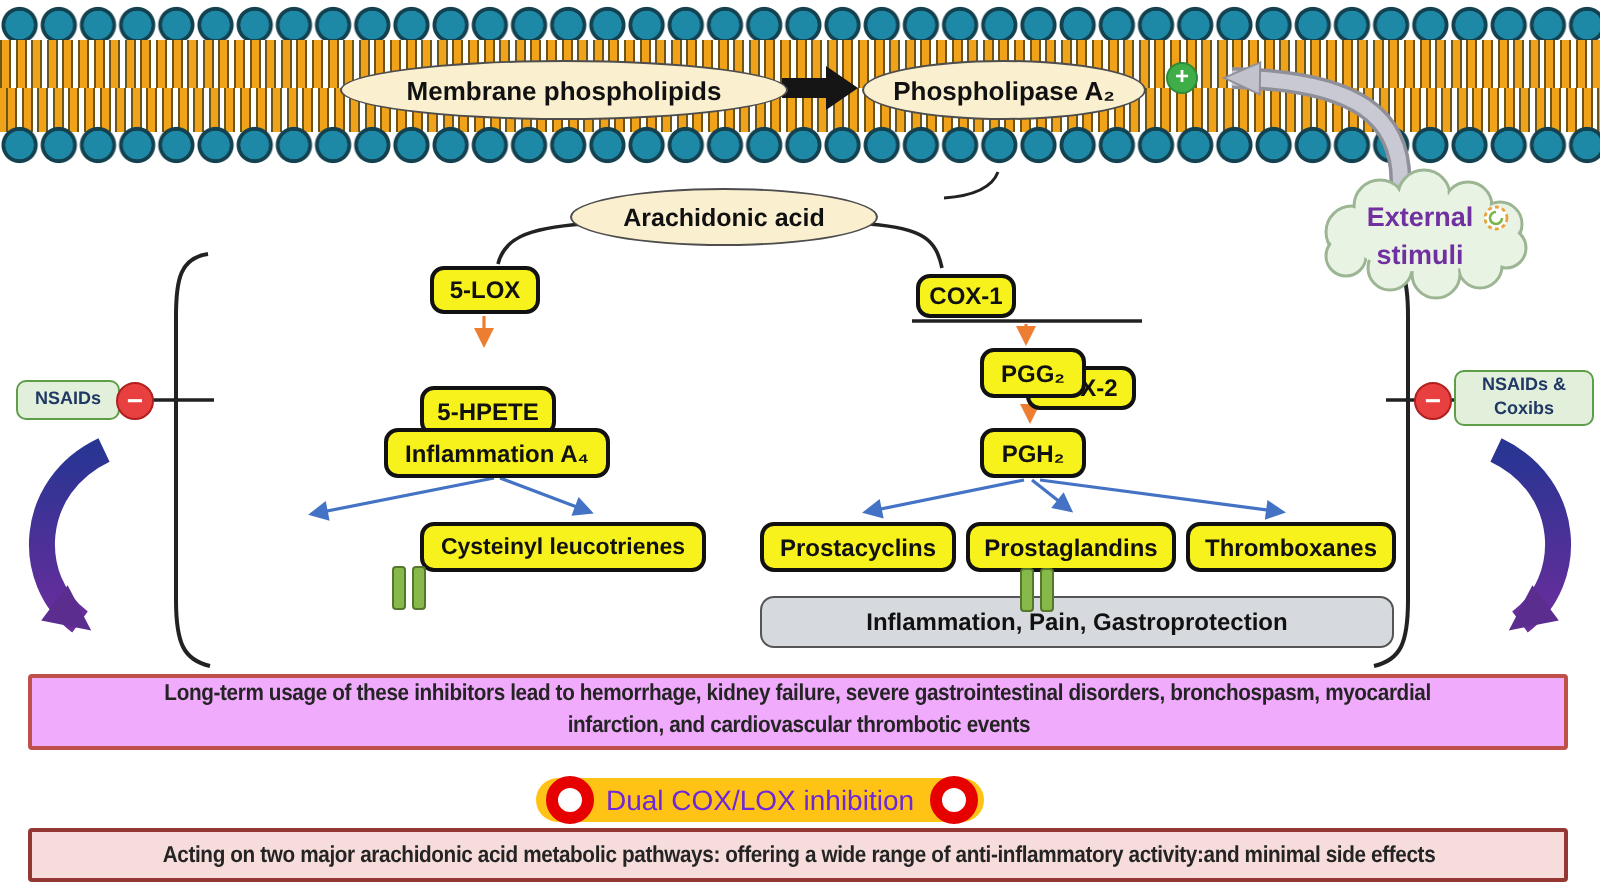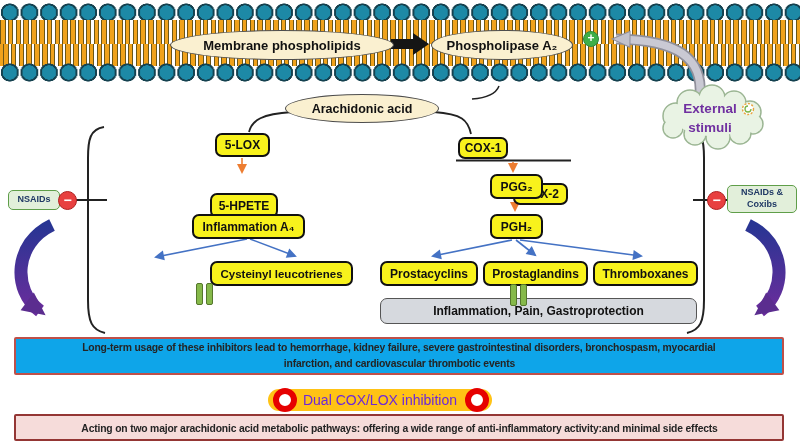--- a/index.html
+++ b/index.html
@@ -32,21 +32,21 @@
   .nsaid{background:#e2efda;border:1.5px solid #5f9e49;border-radius:5px;
     display:flex;flex-direction:column;align-items:center;justify-content:center;
     font-weight:bold;font-size:9px;color:#1f3864;line-height:1.3;z-index:5;box-sizing:border-box;}
   .minus{width:19px;height:19px;border-radius:50%;background:#e84040;border:1px solid #b02020;
     color:#fff;font-weight:bold;font-size:14px;line-height:16px;text-align:center;z-index:6;box-sizing:border-box;}
   .plus{width:16px;height:16px;border-radius:50%;background:#3fae49;border:1.5px solid #2e8b3a;
     color:#fff;font-weight:bold;font-size:12px;line-height:12px;text-align:center;z-index:6;box-sizing:border-box;}
   .bars{display:flex;gap:3px;z-index:5;}
   .bars div{width:5px;height:20px;background:#86b94a;border:1px solid #55772c;border-radius:2px;}
   .cloud-text{z-index:6;text-align:center;font-weight:bold;font-size:13.5px;color:#7030a0;line-height:1.4;}
-  .warnbox{background:#0ea5e9;border:2px solid #bf5049;border-radius:2px;
+  .warnbox{background:#f0abfc;border:2px solid #bf5049;border-radius:2px;
     display:flex;flex-direction:column;align-items:center;justify-content:center;
     font-weight:bold;font-size:11.5px;color:#242424;letter-spacing:-0.2px;line-height:1.35;z-index:4;box-sizing:border-box;}
   .notebox{background:#f6dcda;border:2px solid #943634;border-radius:2px;
     display:flex;align-items:center;justify-content:center;
     font-weight:bold;font-size:11.5px;color:#242424;letter-spacing:-0.2px;z-index:4;box-sizing:border-box;}
   .condensed{transform:scaleX(0.9);transform-origin:center;white-space:nowrap;display:block;}
   .banner{background:#ffc315;border-radius:11px;display:flex;align-items:center;justify-content:center;
     font-weight:normal;font-size:14px;color:#6d28d9;z-index:5;white-space:nowrap;}
   .ring{width:24px;height:24px;border-radius:50%;background:#fff;border:6px solid #e60000;box-sizing:border-box;z-index:6;}
   svg#lines{position:absolute;left:0;top:0;z-index:3;pointer-events:none;}

